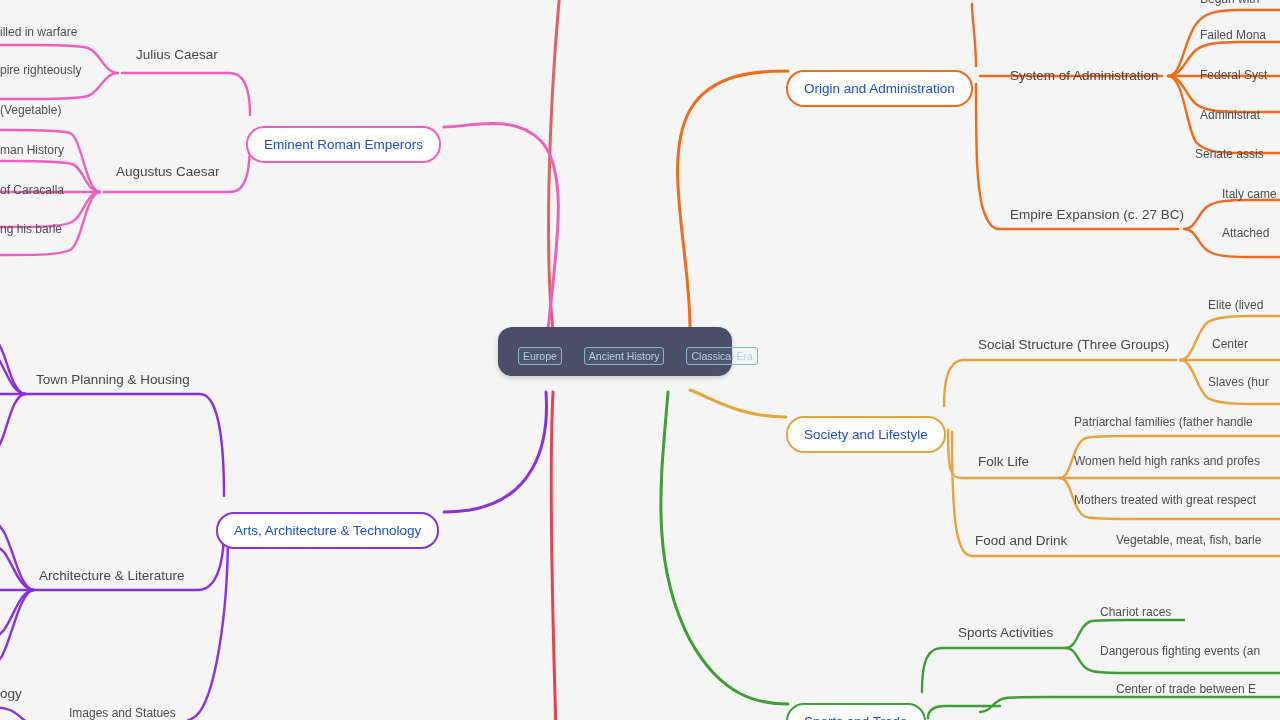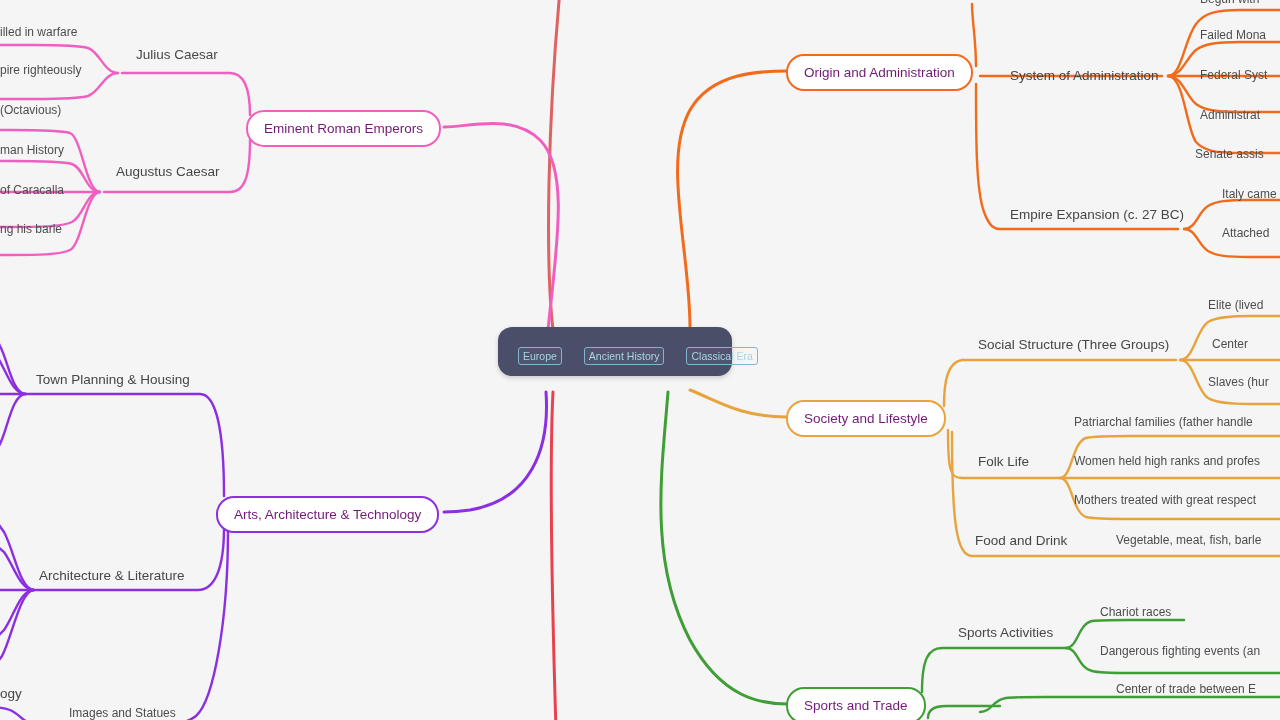--- a/index.html
+++ b/index.html
@@ -69,24 +69,25 @@
 
   
   .branch-node {
     position: absolute;
     background: #ffffff;
     border: 2px solid #cccccc;
     border-radius: 18px;
     padding: 8px 16px 8px 16px;
     font-size: 13.5px;
     line-height: 17px;
-    color: #701a75;
+    color: #1d4ed8;
     white-space: nowrap;
     z-index: 30;
     box-sizing: border-box;
+    margin-top: 16px;
   }
 
   
   .leaf-label {
     position: absolute;
     font-size: 13.5px;
     line-height: 17px;
     color: #4d4d4d;
     white-space: nowrap;
     z-index: 20;
@@ -245,20 +246,20 @@
   <div class="leaf-label l3" style="left:1116px; top:532px;">Vegetable, meat, fish, barle</div>
 
   <div class="leaf-label l3" style="left:1100px; top:604px;">Chariot races</div>
   <div class="leaf-label l3" style="left:1100px; top:643px;">Dangerous fighting events (an</div>
 
   <div class="leaf-label l3" style="left:1116px; top:681px;">Center of trade between E</div>
 
   <div class="leaf-label l3" style="left:0px; top:24px;">illed in warfare</div>
   <div class="leaf-label l3" style="left:0px; top:62px;">pire righteously</div>
 
-  <div class="leaf-label l3" style="left:0px; top:102px;">(Octavious)</div>
+  <div class="leaf-label l3" style="left:0px; top:102px;">(Vegetable)</div>
   <div class="leaf-label l3" style="left:0px; top:142px;">man History</div>
   <div class="leaf-label l3" style="left:0px; top:182px;">of Caracalla</div>
   <div class="leaf-label l3" style="left:0px; top:221px;">ng his barle</div>
 
   <div class="leaf-label l3" style="left:69px; top:705px;">Images and Statues</div>
 
 </div>
 
 </body></html>

